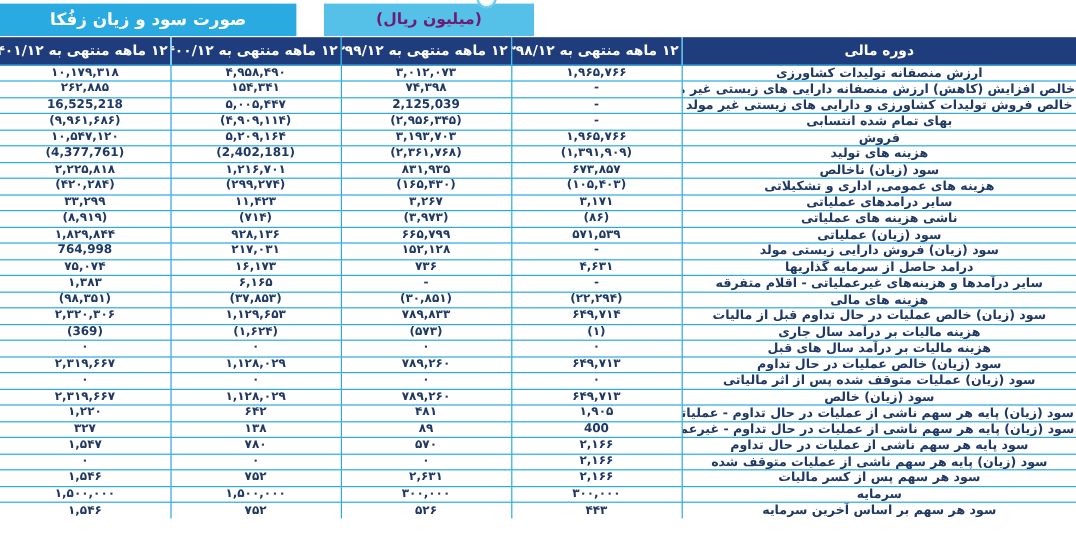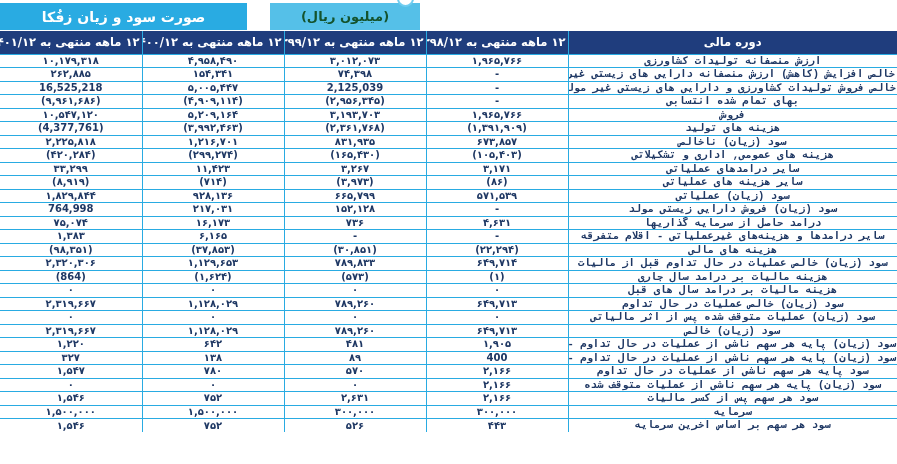--- a/index.html
+++ b/index.html
@@ -8,22 +8,22 @@
     width: 897px; height: 464px; background: #ffffff; overflow: hidden;
     font-family: "DejaVu Sans", "Liberation Sans", sans-serif;
   }
   .topbar { position: relative; height: 31px; direction: ltr; }
   .title-box {
     position: absolute; left: 0; top: 3px; width: 247px; height: 27px;
     background: #29abe2; color: #fff; font-size: 14px; font-weight: bold;
     display: flex; align-items: center; justify-content: center; direction: rtl;
   }
   .unit-badge {
-    position: absolute; left: 270px; top: 3px; width: 150px; height: 27px;
-    background: #55c0e8; color: #14532d; font-size: 13px; font-weight: bold;
+    position: absolute; left: 270px; top: 3px; width: 175px; height: 27px;
+    background: #55c0e8; color: #701a75; font-size: 13px; font-weight: bold;
     display: flex; align-items: center; justify-content: center; direction: rtl;
   }
   .deco-circle {
     position: absolute; left: 397px; top: -10px; width: 17px; height: 17px;
     border: 2px solid #6fcdf0; border-radius: 50%; background: #fff;
   }
   table.fin-table {
     width: 897px; border-collapse: collapse; direction: rtl; table-layout: fixed;
     border: hidden;
   }
@@ -32,21 +32,21 @@
     overflow: hidden; white-space: nowrap;
   }
   .fin-table thead th {
     background: #1f3d7d; color: #ffffff; height: 23px;
     font-size: 11.5px; font-weight: bold;
   }
   .fin-table tbody td {
     height: 13.5px; color: #1f3864; font-size: 10px; font-weight: bold;
     background: #ffffff; line-height: 1;
   }
-  .fin-table tbody td.label-col { font-size: 10.5px; font-family: Liberation Mono, monospace; }
+  .fin-table tbody td.label-col { font-size: 10.5px; }
   col.label { width: 329px; }
   col.num   { width: 142px; }
 </style>
 </head>
 <body>
 
 <div class="topbar">
   <div class="title-box">
     <span>صورت سود و زیان زفُکا</span>
   </div>
@@ -106,21 +106,21 @@
         <td class="label-col">فروش</td>
         <td>۱,۹۶۵,۷۶۶</td>
         <td>۳,۱۹۳,۷۰۳</td>
         <td>۵,۲۰۹,۱۶۴</td>
         <td>۱۰,۵۴۷,۱۲۰</td>
       </tr>
       <tr>
         <td class="label-col">هزینه های تولید</td>
         <td>(۱,۳۹۱,۹۰۹)</td>
         <td>(۲,۳۶۱,۷۶۸)</td>
-        <td>(۳,۹۹۲,۴۶۳)</td>
+        <td>(2,402,181)</td>
         <td>(4,377,761)</td>
       </tr>
       <tr>
         <td class="label-col">سود (زیان) ناخالص</td>
         <td>۶۷۳,۸۵۷</td>
         <td>۸۳۱,۹۳۵</td>
         <td>۱,۲۱۶,۷۰۱</td>
         <td>۲,۲۲۵,۸۱۸</td>
       </tr>
       <tr>
@@ -131,21 +131,21 @@
         <td>(۴۲۰,۲۸۴)</td>
       </tr>
       <tr>
         <td class="label-col">سایر درامدهای عملیاتی</td>
         <td>۳,۱۷۱</td>
         <td>۳,۲۶۷</td>
         <td>۱۱,۴۲۳</td>
         <td>۳۳,۲۹۹</td>
       </tr>
       <tr>
-        <td class="label-col">سایر هزینه های عملیاتی</td>
+        <td class="label-col">ناشی هزینه های عملیاتی</td>
         <td>(۸۶)</td>
         <td>(۳,۹۷۳)</td>
         <td>(۷۱۴)</td>
         <td>(۸,۹۱۹)</td>
       </tr>
       <tr>
         <td class="label-col">سود (زیان) عملیاتی</td>
         <td>۵۷۱,۵۳۹</td>
         <td>۶۶۵,۷۹۹</td>
         <td>۹۲۸,۱۳۶</td>
@@ -184,21 +184,21 @@
         <td>۶۴۹,۷۱۴</td>
         <td>۷۸۹,۸۳۳</td>
         <td>۱,۱۲۹,۶۵۳</td>
         <td>۲,۳۲۰,۳۰۶</td>
       </tr>
       <tr>
         <td class="label-col">هزینه مالیات بر درآمد سال جاری</td>
         <td>(۱)</td>
         <td>(۵۷۳)</td>
         <td>(۱,۶۲۴)</td>
-        <td>(864)</td>
+        <td>(369)</td>
       </tr>
       <tr>
         <td class="label-col">هزینه مالیات بر درآمد سال های قبل</td>
         <td>۰</td>
         <td>۰</td>
         <td>۰</td>
         <td>۰</td>
       </tr>
       <tr>
         <td class="label-col">سود (زیان) خالص عملیات در حال تداوم</td>

